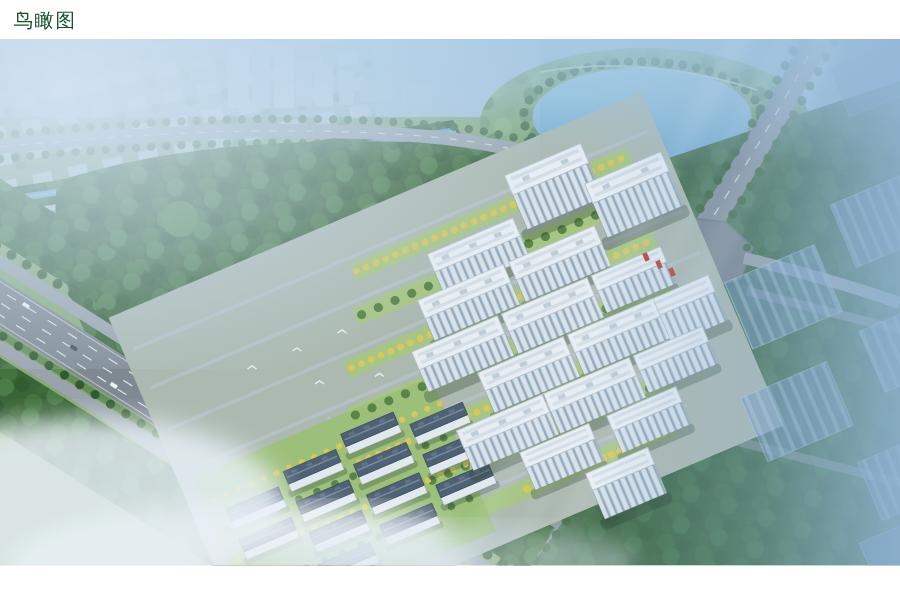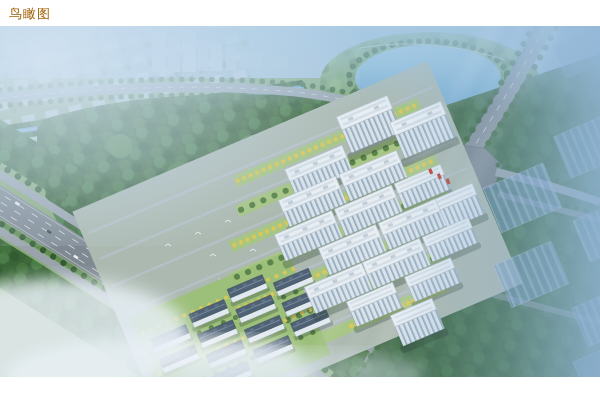--- a/index.html
+++ b/index.html
@@ -2,21 +2,21 @@
 <html><head>
 <meta charset="utf-8">
 <style>
   html,body{margin:0;padding:0;}
   body{
     width:600px;height:400px;overflow:hidden;background:#ffffff;
     font-family:"Liberation Sans", sans-serif;position:relative;
   }
   .page-title{
     position:absolute;left:9px;top:6px;font-size:13px;line-height:16px;
-    color:#a16207;letter-spacing:1px;font-weight:500;
+    color:#14532d;letter-spacing:1px;font-weight:500;
   }
   .figure-wrap{
     position:absolute;left:0;top:26px;width:600px;height:351px;overflow:hidden;
   }
   .figure-wrap svg{display:block;}
 </style>
 </head>
 <body>
 
 <div>

